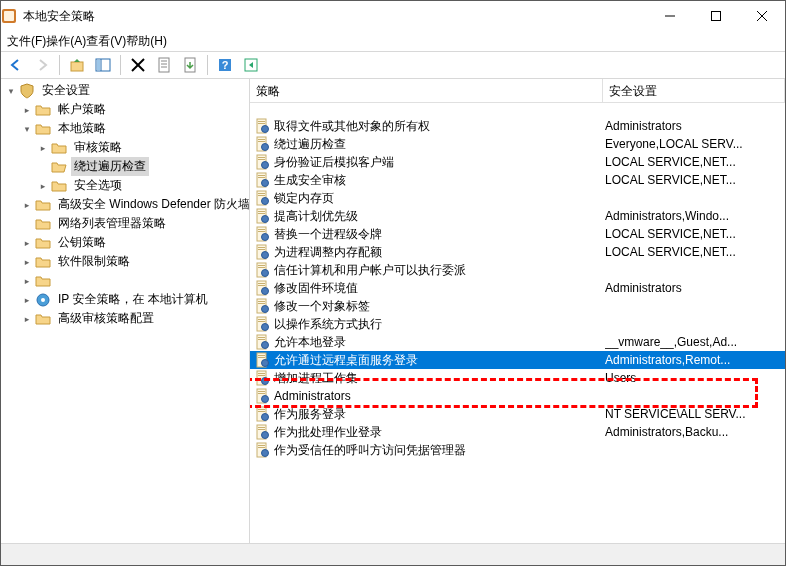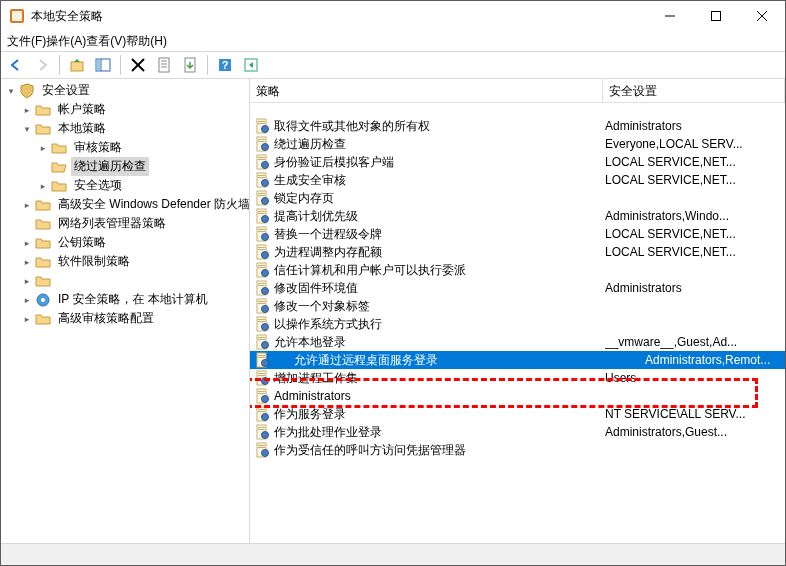--- a/index.html
+++ b/index.html
@@ -1,18 +1,18 @@
 <!DOCTYPE html>
 <html><head>
 <meta charset="utf-8">
 <style>
 * { box-sizing: border-box; margin: 0; padding: 0; }
 body { font-family: "Microsoft YaHei", "Segoe UI", Tahoma, sans-serif; font-size: 12px; background: #fff; color: #000; }
 .window { width: 786px; height: 566px; border: 1px solid #5a5a5a; display: flex; flex-direction: column; background: #fff; }
-.titlebar { height: 30px; display: flex; align-items: center; padding-left: 8px; background: #fff; }
+.titlebar { height: 30px; display: flex; align-items: center; background: #fff; }
 .title-icon { width: 16px; height: 16px; margin-right: 6px; }
 .title-text { flex: 1; font-size: 12px; }
 .winbtns { display: flex; }
 .winbtn { width: 46px; height: 30px; display: flex; align-items: center; justify-content: center; }
 .menubar { height: 20px; display: flex; align-items: center; padding: 0 6px; gap: 0; }
 .menubar span { font-size: 12px; }
 .toolbar { height: 28px; border-top: 1px solid #d8d8d8; border-bottom: 1px solid #d8d8d8; display: flex; align-items: center; padding: 0 4px; gap: 4px; }
 .tbtn { width: 22px; height: 22px; display: flex; align-items: center; justify-content: center; border: 1px solid transparent; }
 .tsep { width: 1px; height: 20px; background: #ccc; margin: 0 2px; }
 .body { flex: 1; display: flex; overflow: hidden; }
@@ -20,21 +20,21 @@
 .list-pane { flex: 1; position: relative; overflow: hidden; display: flex; flex-direction: column; }
 .list-header { height: 24px; display: flex; border-bottom: 1px solid #e0e0e0; }
 .list-header .col { padding: 4px 6px; border-right: 1px solid #e0e0e0; background: #fff; font-size: 12px; }
 .col-policy { width: 353px; }
 .col-setting { flex: 1; }
 .list-body { flex: 1; overflow-y: scroll; position: relative; }
 .row { height: 18px; display: flex; align-items: center; padding-left: 4px; white-space: nowrap; overflow: hidden; }
 .row .ricon { width: 16px; height: 16px; margin-right: 4px; flex-shrink: 0; }
 .row .rname { width: 331px; overflow: hidden; text-overflow: ellipsis; }
 .row .rset { flex: 1; overflow: hidden; text-overflow: ellipsis; padding-right: 0; }
-.row.sel { background: #0078d7; color: #fff; gap: 20px; }
+.row.sel { background: #0078d7; color: #fff; }
 .node { display: flex; align-items: center; height: 19px; padding-left: 4px; white-space: nowrap; }
 .node .exp { width: 12px; height: 12px; margin-right: 2px; display: flex; align-items: center; justify-content: center; font-size: 9px; color: #666; flex-shrink: 0; }
 .node .nicon { width: 16px; height: 16px; margin-right: 4px; flex-shrink: 0; }
 .node .nlabel { padding: 1px 3px; }
 .node.sel .nlabel { background: #d8d8d8; }
 .ind-1 { padding-left: 4px; }
 .ind-2 { padding-left: 20px; }
 .ind-3 { padding-left: 36px; }
 .statusbar { height: 22px; border-top: 1px solid #d8d8d8; background: #f0f0f0; }
 .highlight-box { position: absolute; border: 3px dashed #ff0000; pointer-events: none; z-index: 10; }
@@ -409,21 +409,21 @@
             <span class="rset">NT SERVICE\ALL SERV...</span>
           </div>
           <div class="row">
             <span class="ricon"><svg viewBox="0 0 16 16">
                 <rect x="3" y="1" width="9" height="14" fill="#fdf6e3" stroke="#c8b070"></rect>
                 <rect x="4" y="3" width="7" height="1" fill="#c8b070"></rect>
                 <rect x="4" y="5" width="7" height="1" fill="#c8b070"></rect>
                 <circle cx="11" cy="11" r="3.5" fill="#4a7ab8" stroke="#2a5a98"></circle>
               </svg></span>
             <span class="rname">作为批处理作业登录</span>
-            <span class="rset">Administrators,Guest...</span>
+            <span class="rset">Administrators,Backu...</span>
           </div>
           <div class="row">
             <span class="ricon"><svg viewBox="0 0 16 16">
                 <rect x="3" y="1" width="9" height="14" fill="#fdf6e3" stroke="#c8b070"></rect>
                 <rect x="4" y="3" width="7" height="1" fill="#c8b070"></rect>
                 <rect x="4" y="5" width="7" height="1" fill="#c8b070"></rect>
                 <circle cx="11" cy="11" r="3.5" fill="#4a7ab8" stroke="#2a5a98"></circle>
               </svg></span>
             <span class="rname">作为受信任的呼叫方访问凭据管理器</span>
             <span class="rset"></span>

